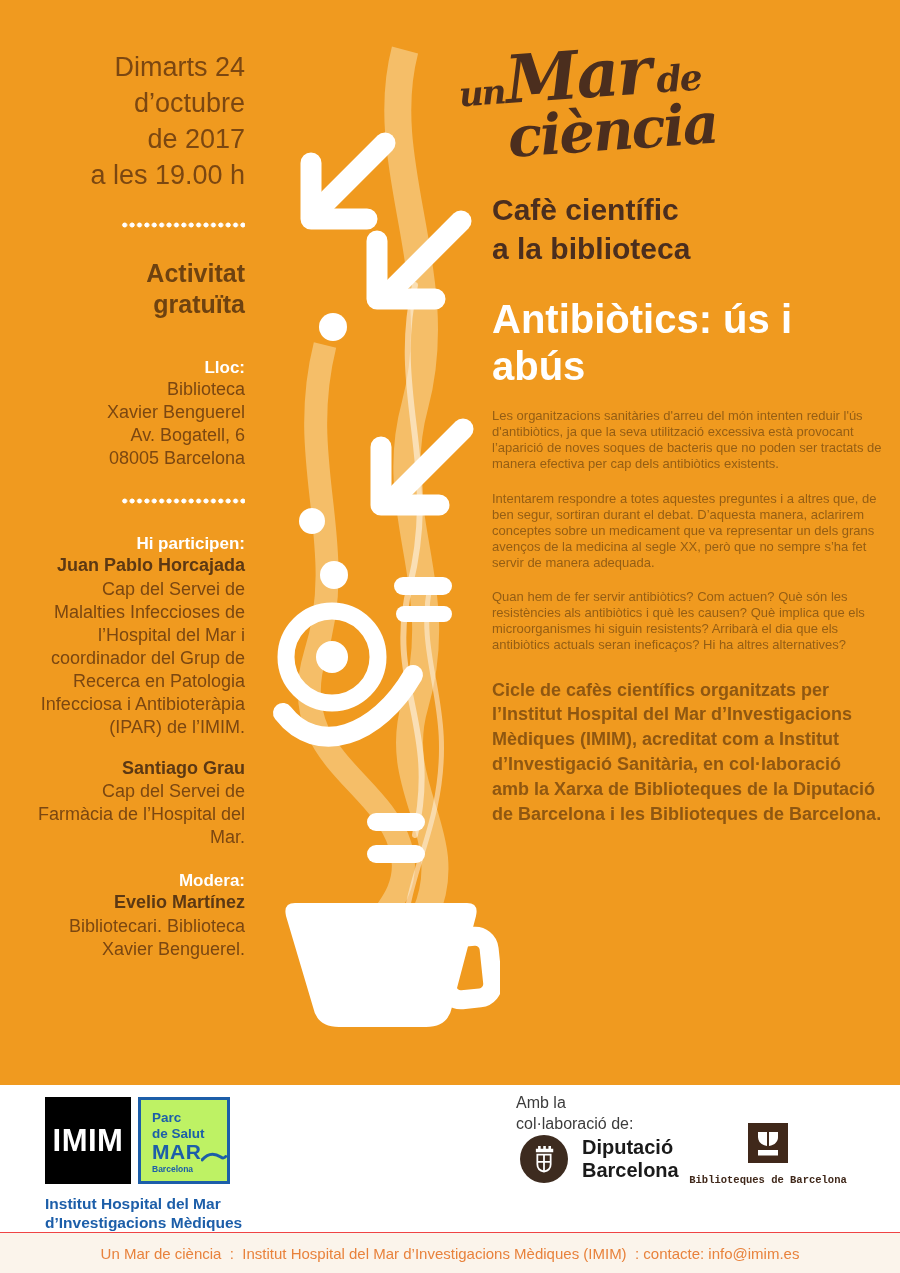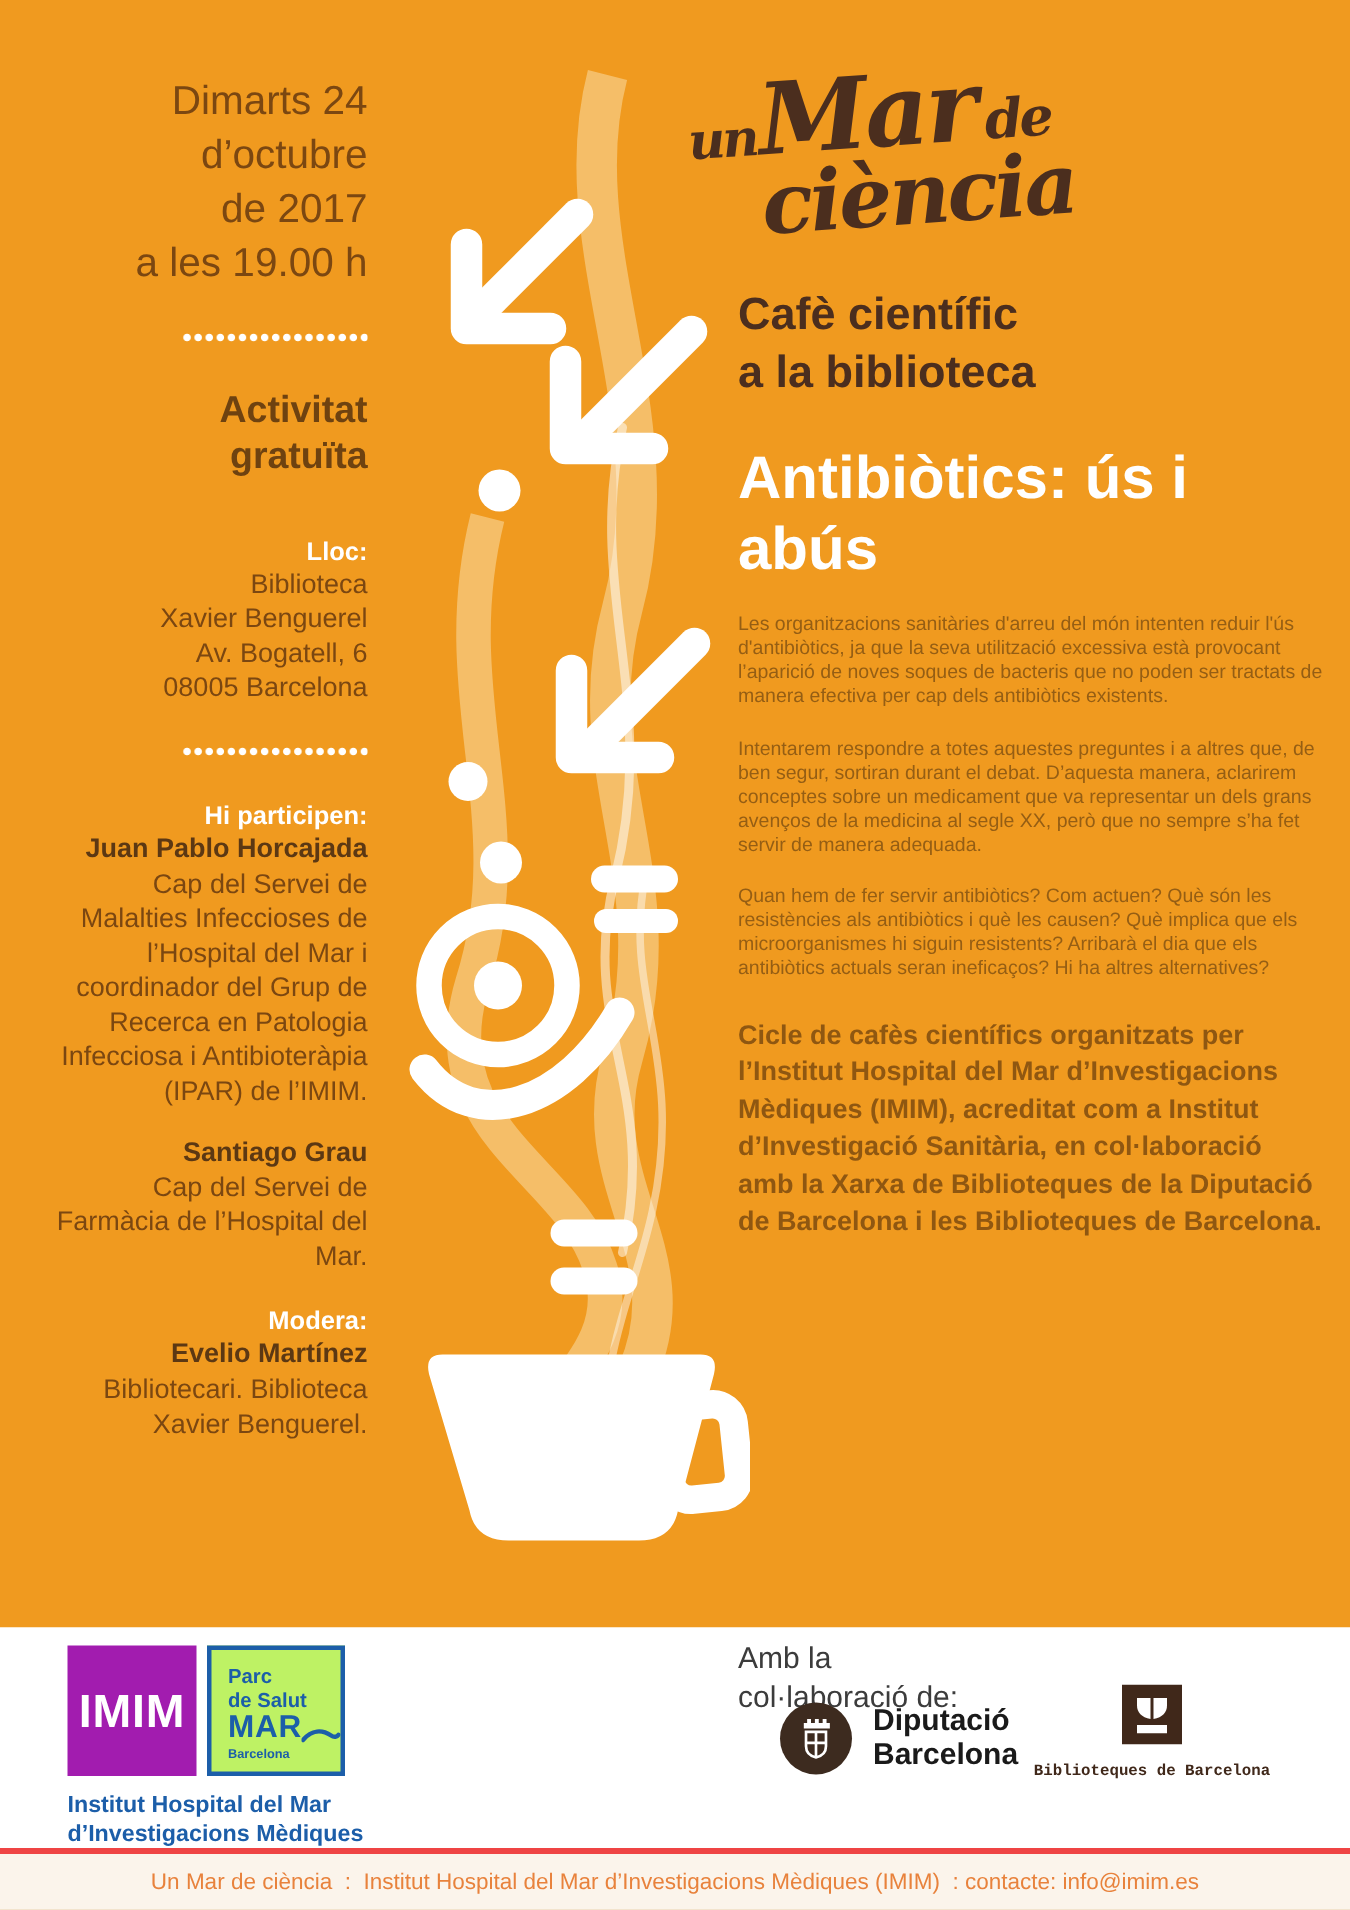--- a/index.html
+++ b/index.html
@@ -124,21 +124,21 @@
   .footer {
     position: absolute;
     left: 0; top: 1085px;
     width: 900px; height: 147px;
     background: #ffffff;
   }
   .imim-lockup { position: absolute; left: 45px; top: 12px; }
   .imim-squares { display: flex; }
   .imim-square {
     width: 86px; height: 87px;
-    background: #a21caf;
+    background: #000000;
     color: #ffffff;
     font-size: 31px;
     font-weight: bold;
     display: flex; align-items: center; justify-content: center;
     letter-spacing: 0.5px;
   }
   .parc-square {
     width: 92px; height: 87px;
     margin-left: 7px;
     border: 3px solid #1C5EA9;
@@ -151,22 +151,22 @@
   .parc-mar { font-size: 21px; font-weight: bold; letter-spacing: 0.5px; line-height: 1.05; }
   .parc-city { font-size: 8.5px; font-weight: bold; margin-top: 1px; }
   .imim-caption {
     margin-top: 10px;
     font-size: 15.5px;
     font-weight: bold;
     line-height: 1.25;
     color: #1C5EA9;
   }
   .collab-label {
-    position: absolute; left: 492px; top: 8px;
-    font-size: 20px;
+    position: absolute; left: 516px; top: 8px;
+    font-size: 16px;
     line-height: 1.3;
     color: #3C3C3C;
     white-space: pre-line;
   }
   .diputacio { position: absolute; left: 520px; top: 50px; display: flex; align-items: center; }
   .diputacio-crest {
     width: 48px; height: 48px;
     border-radius: 50%;
     background: #3D2B1F;
     display: flex; align-items: center; justify-content: center;
@@ -187,21 +187,21 @@
     font-weight: bold;
     color: #40281A;
     white-space: nowrap;
   }
   
   .strip {
     position: absolute;
     left: 0; top: 1232px;
     width: 900px; height: 41px;
     background: #FBF4EB;
-    border-top: 4px solid #ef4444;
+    border-top: 1px solid #ef4444;
     display: flex; align-items: center; justify-content: center;
     font-size: 15px;
     color: #E8823C;
   }
   .strip span { white-space: pre; }
 </style>
 </head>
 <body>
 
 <div class="poster">

